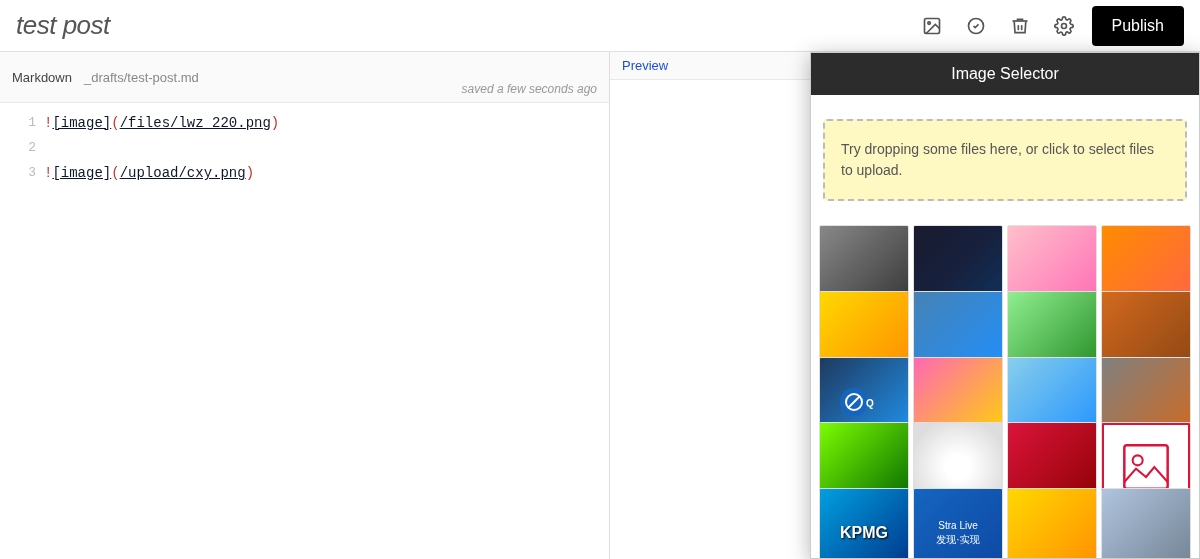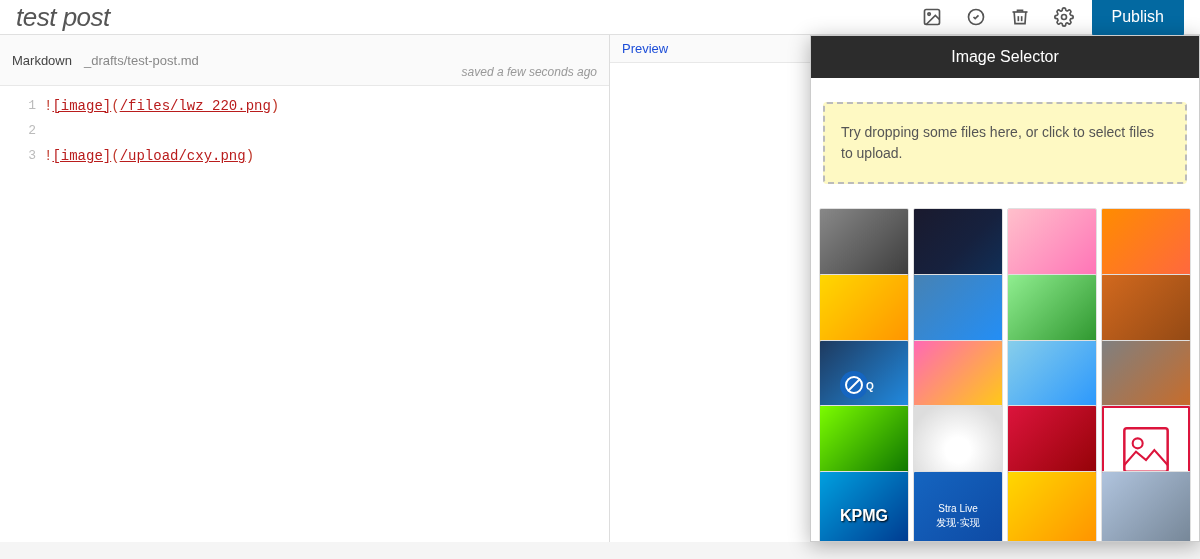--- a/index.html
+++ b/index.html
@@ -1,32 +1,32 @@
 <!DOCTYPE html>
 <html><head>
   <meta charset="utf-8">
   <style>
     * { box-sizing: border-box; margin: 0; padding: 0; }
     body { font-family: -apple-system, BlinkMacSystemFont, 'Segoe UI', sans-serif; background: #f5f5f5; width: 1200px; height: 559px; overflow: hidden; }
 
     
     .header {
       display: flex; align-items: center; justify-content: space-between;
-      padding: 0 16px; height: 35px; background: #fff; border-bottom: 1px solid #e0e0e0;
+      padding: 0 16px; height: 52px; background: #fff; border-bottom: 1px solid #e0e0e0;
     }
     .header-title {
       font-size: 26px; font-style: italic; font-weight: 400; color: #555; letter-spacing: -0.5px;
     }
     .header-actions { display: flex; align-items: center; gap: 12px; }
     .header-icon {
       width: 32px; height: 32px; display: flex; align-items: center; justify-content: center;
       cursor: pointer; color: #555; font-size: 18px;
     }
     .publish-btn {
-      background: #0369a1; color: #fff; border: none; border-radius: 4px;
+      background: #000000; color: #fff; border: none; border-radius: 4px;
       padding: 8px 20px; font-size: 16px; font-weight: 500; cursor: pointer;
       height: 40px;
     }
 
     
     .editor-area {
       display: flex; height: calc(559px - 52px); position: relative;
     }
 
     
@@ -46,21 +46,21 @@
     }
     .editor-line {
       display: flex; align-items: flex-start; padding: 0 8px;
     }
     .line-number {
       width: 28px; text-align: right; color: #bbb; font-size: 13px; user-select: none;
       margin-right: 8px; flex-shrink: 0;
     }
     .line-content { flex: 1; }
     .img-syntax { color: #c0392b; }
-    .img-link { color: #b91c1c; text-decoration: underline; }
+    .img-link { color: #0f172a; text-decoration: underline; }
 
     
     .preview-pane {
       flex: 1; background: #fff; position: relative;
     }
     .preview-toolbar {
       display: flex; align-items: center; padding: 6px 12px; border-bottom: 1px solid #e8e8e8;
       font-size: 13px; color: #666; background: #fafafa;
       justify-content: space-between;
     }

